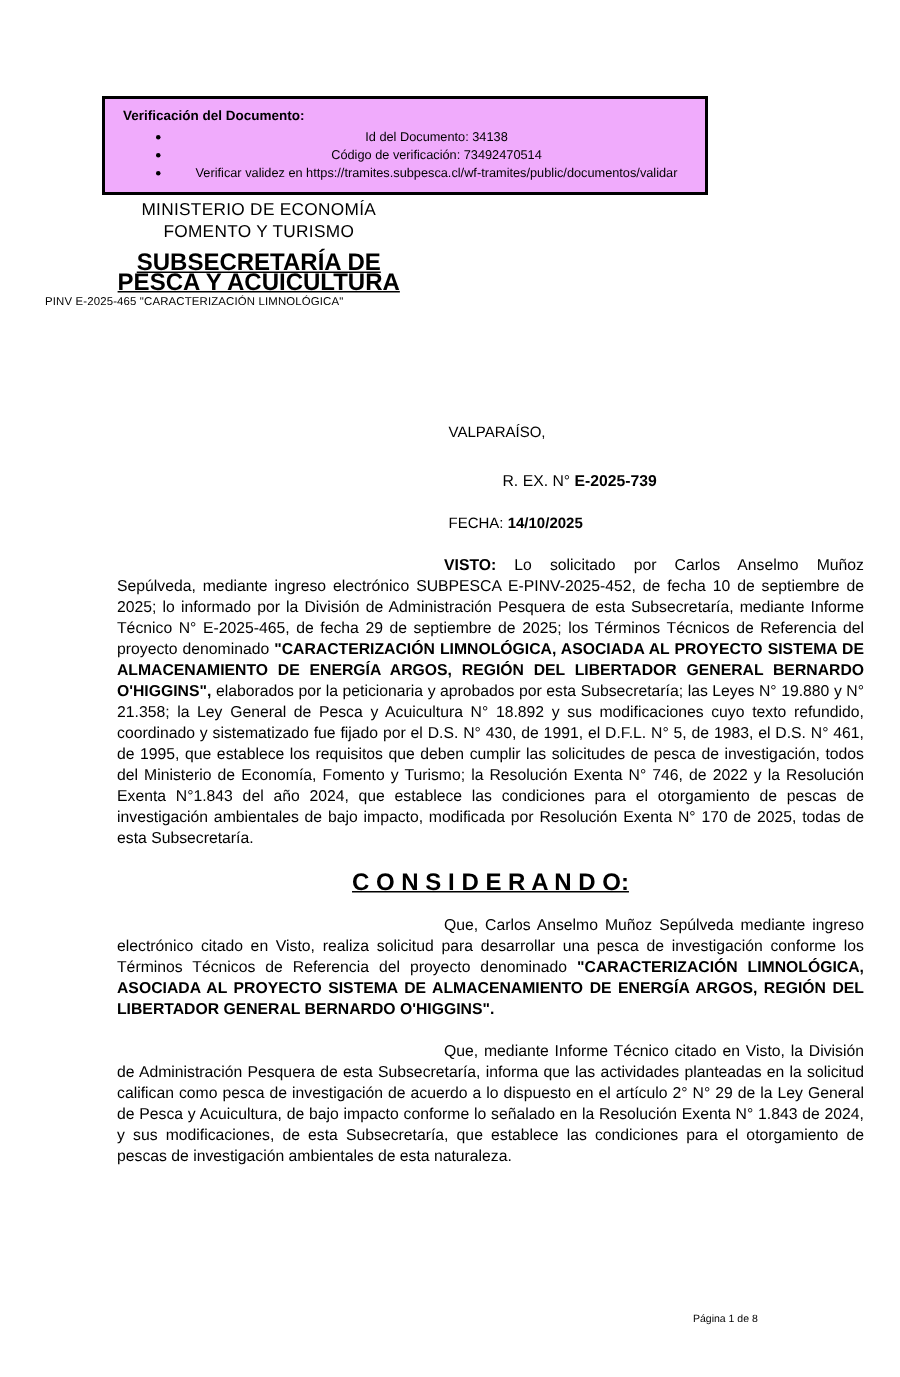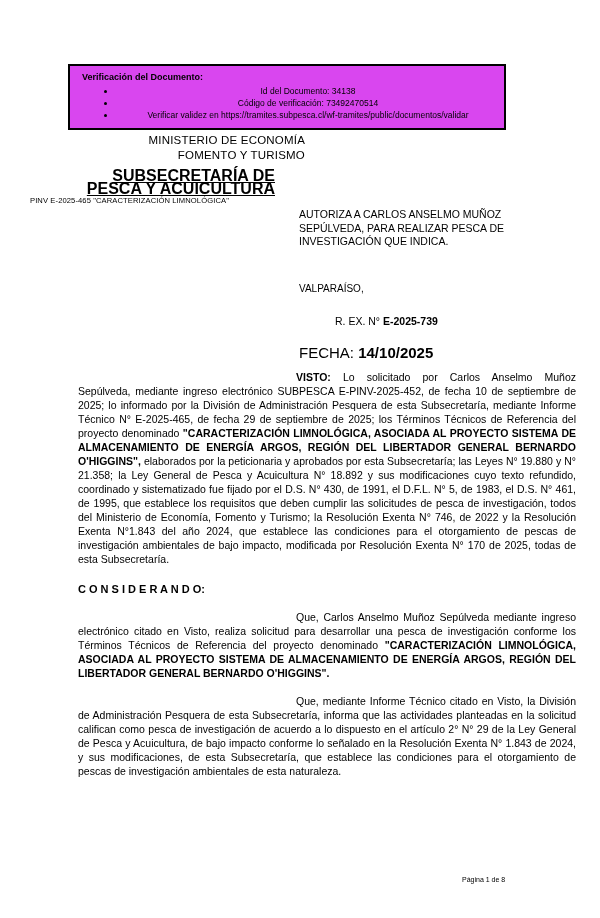--- a/index.html
+++ b/index.html
@@ -13,33 +13,33 @@
   .page {
     position: relative;
     width: 600px; height: 918px;
     background: #ffffff;
     overflow: hidden;
   }
 
   
   .verify-box {
     position: absolute; left: 68px; top: 64px;
-    width: 438px;
+    width: 404px;
     border: 2px solid #000;
     padding: 5px 4px 7px 12px;
-    background: #d946ef;
+    background: #f0abfc;
   }
   .verify-title { font-size: 9px; font-weight: bold; line-height: 12px; }
   .verify-list { margin: 2px 0 0 0; padding-left: 34px; font-size: 8.5px; }
   .verify-list li { line-height: 12px; text-align: center; }
 
   
   .letterhead {
     position: absolute; left: 40px; top: 133px;
-    width: 265px; text-align: right;
+    width: 265px; text-align: center;
   }
   .ministry-line { font-size: 11.5px; line-height: 15px; letter-spacing: 0.2px; }
   .subsec {
     width: 205px; margin: 6px auto 0;
     font-size: 16px; font-weight: bold;
     text-decoration: underline;
     line-height: 13px;
   }
   .pinv-ref {
     position: absolute; left: 30px; top: 196px;
@@ -47,36 +47,36 @@
   }
 
   
   .subject-block {
     position: absolute; left: 299px; top: 208px;
     width: 238px;
     font-size: 10.5px; line-height: 13.5px;
   }
   .city-line { position: absolute; left: 299px; top: 283px; font-size: 10px; }
   .rex-line  { position: absolute; left: 299px; top: 315px; font-size: 10.5px; margin-left: 36px; }
-  .date-line { position: absolute; left: 299px; top: 344px; font-size: 15px; text-align: right; }
+  .date-line { position: absolute; left: 299px; top: 344px; font-size: 10px; text-align: right; }
   .b { font-weight: bold; }
 
   
   .doc-body {
     position: absolute; left: 78px; top: 370px;
     width: 498px;
     font-size: 10.5px; line-height: 14px;
     text-align: justify;
   }
   .doc-body p { margin: 0; text-indent: 218px; }
   .doc-body p.spaced { margin-top: 14px; }
   .considerando-heading {
     margin-top: 16px !important;
-    text-indent: 0 !important;
-    font-weight: bold; font-size: 11px;
+    text-align: center; text-indent: 0 !important;
+    font-weight: bold; font-size: 16px; text-decoration: underline;
   }
 
   .page-indicator {
     position: absolute; left: 462px; top: 876px;
     font-size: 7px; color: #000;
   }
 </style>
 </head>
 <body>
 
@@ -91,21 +91,20 @@
     </ul>
   </div>
 
   <div class="letterhead">
     <div class="ministry-line">MINISTERIO DE ECONOMÍA</div>
     <div class="ministry-line">FOMENTO Y TURISMO</div>
     <div class="subsec">SUBSECRETARÍA DE PESCA Y ACUICULTURA</div>
   </div>
   <div class="pinv-ref">PINV E-2025-465 "CARACTERIZACIÓN LIMNOLÓGICA"</div>
 
-  <div class="subject-block">AUTORIZA A CARLOS ANSELMO MUÑOZ SEPÚLVEDA, PARA REALIZAR PESCA DE INVESTIGACIÓN QUE INDICA.</div>
   <div class="city-line">VALPARAÍSO,</div>
   <div class="rex-line"><span>R. EX. N° </span><span class="b">E-2025-739</span></div>
   <div class="date-line"><span>FECHA: </span><span class="b">14/10/2025</span></div>
 
   <div class="doc-body">
     <p><span class="b">VISTO:</span><span> Lo solicitado por Carlos Anselmo Muñoz Sepúlveda, mediante ingreso electrónico SUBPESCA E-PINV-2025-452, de fecha 10 de septiembre de 2025; lo informado por la División de Administración Pesquera de esta Subsecretaría, mediante Informe Técnico N° E-2025-465, de fecha 29 de septiembre de 2025; los Términos Técnicos de Referencia del proyecto denominado </span><span class="b">"CARACTERIZACIÓN LIMNOLÓGICA, ASOCIADA AL PROYECTO SISTEMA DE ALMACENAMIENTO DE ENERGÍA ARGOS, REGIÓN DEL LIBERTADOR GENERAL BERNARDO O'HIGGINS",</span><span> elaborados por la peticionaria y aprobados por esta Subsecretaría; las Leyes N° 19.880 y N° 21.358; la Ley General de Pesca y Acuicultura N° 18.892 y sus modificaciones cuyo texto refundido, coordinado y sistematizado fue fijado por el D.S. N° 430, de 1991, el D.F.L. N° 5, de 1983, el D.S. N° 461, de 1995, que establece los requisitos que deben cumplir las solicitudes de pesca de investigación, todos del Ministerio de Economía, Fomento y Turismo; la Resolución Exenta N° 746, de 2022 y la Resolución Exenta N°1.843 del año 2024, que establece las condiciones para el otorgamiento de pescas de investigación ambientales de bajo impacto, modificada por Resolución Exenta N° 170 de 2025, todas de esta Subsecretaría.</span></p>
 
     <p class="considerando-heading">C O N S I D E R A N D O:</p>
 
     <p class="spaced"><span>Que, Carlos Anselmo Muñoz Sepúlveda mediante ingreso electrónico citado en Visto, realiza solicitud para desarrollar una pesca de investigación conforme los Términos Técnicos de Referencia del proyecto denominado </span><span class="b">"CARACTERIZACIÓN LIMNOLÓGICA, ASOCIADA AL PROYECTO SISTEMA DE ALMACENAMIENTO DE ENERGÍA ARGOS, REGIÓN DEL LIBERTADOR GENERAL BERNARDO O'HIGGINS".</span></p>

